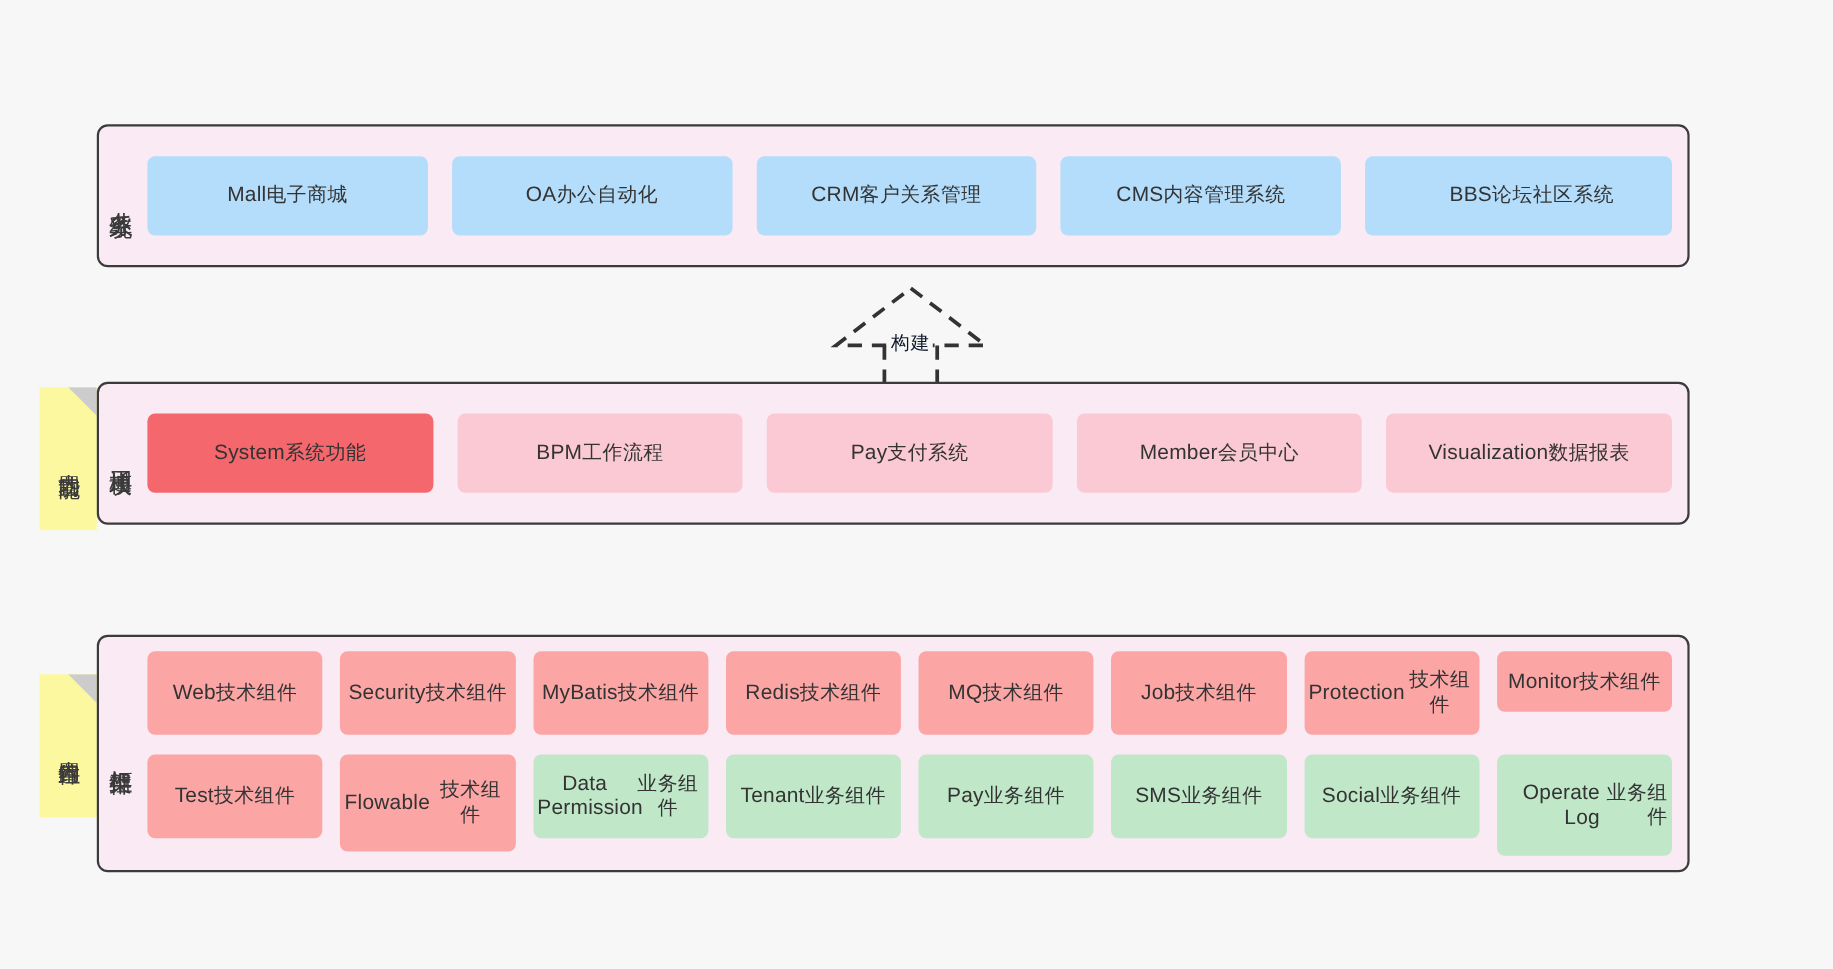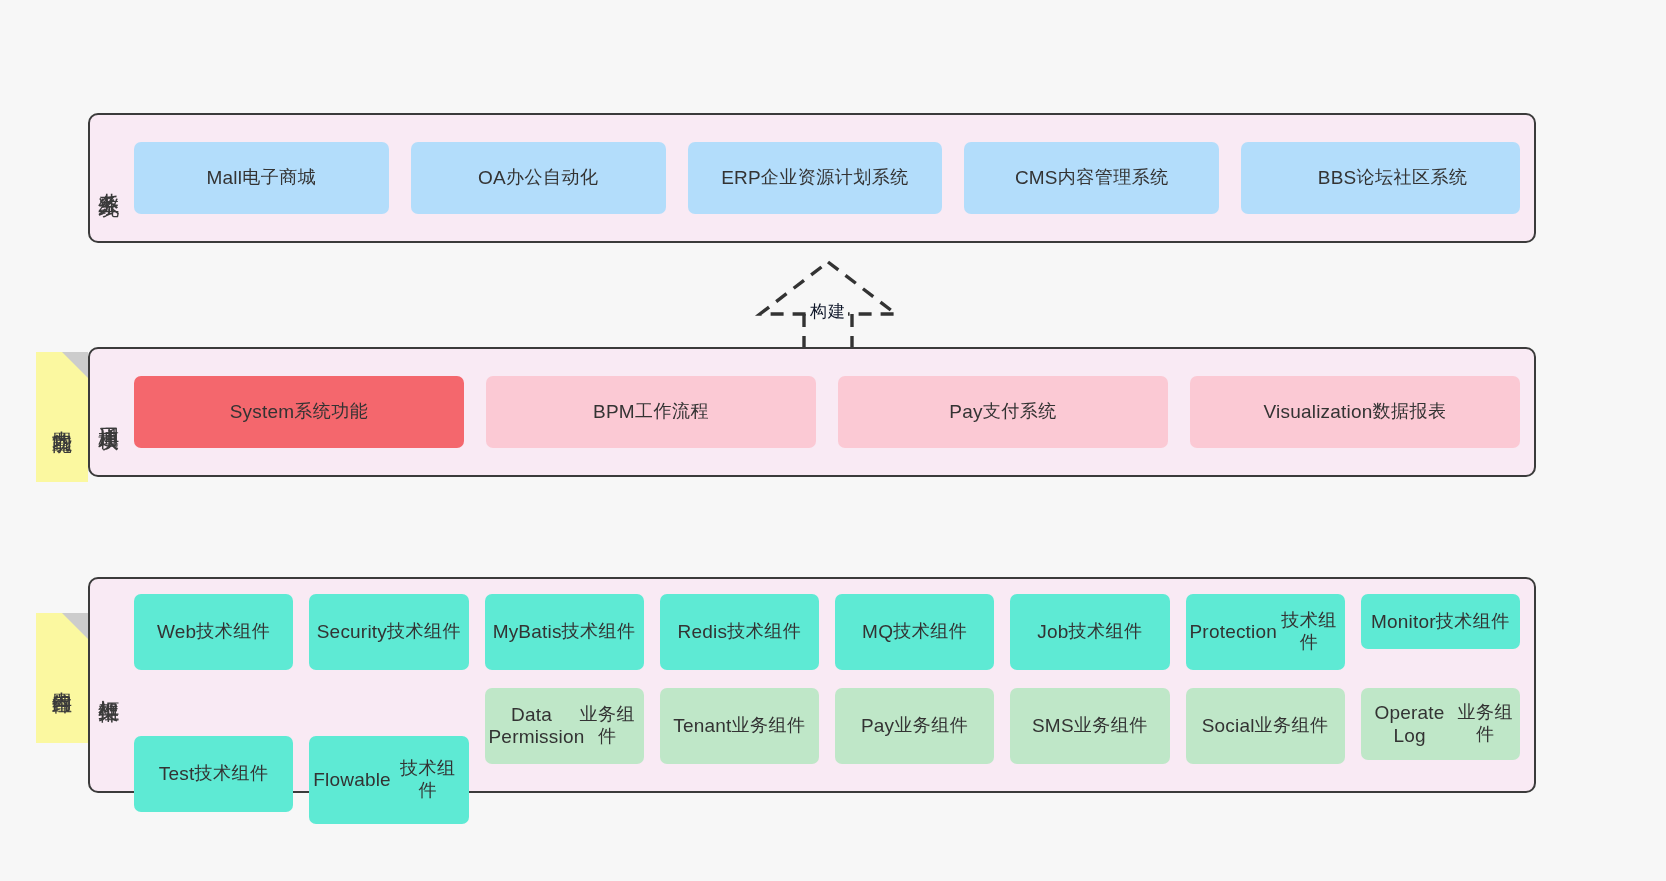--- a/index.html
+++ b/index.html
@@ -79,21 +79,21 @@
   }
   .card .cn {
     font-size: 18px;
     letter-spacing: 0.5px;
   }
   .card.two-line-en .en { line-height: 1.16; }
 
   .c-blue       { background: #b3ddfb; }
   .c-red        { background: #f4676d; }
   .c-pink       { background: #fbc9d4; }
-  .c-green      { background: #5eead4; margin-top: 48px; }
+  .c-green      { background: #fca5a5; }
   .c-lightgreen { background: #bfe7c8; }
 
   
   .note {
     position: absolute;
     box-sizing: border-box;
     background: #fbf8a0;
     display: flex;
     align-items: center;
     justify-content: center;
@@ -147,22 +147,22 @@
       <div class="row">
         <div class="card c-blue" style="height:72px;">
           <span class="en">Mall</span>
           <span class="cn">电子商城</span>
         </div>
         <div class="card c-blue" style="height:72px;">
           <span class="en">OA</span>
           <span class="cn">办公自动化</span>
         </div>
         <div class="card c-blue" style="height:72px;">
-          <span class="en">ERP</span>
-          <span class="cn">企业资源计划系统</span>
+          <span class="en">CRM</span>
+          <span class="cn">客户关系管理</span>
         </div>
         <div class="card c-blue" style="height:72px;">
           <span class="en">CMS</span>
           <span class="cn">内容管理系统</span>
         </div>
         <div class="card c-blue" style="height:72px;padding-left:28px;">
           <span class="en">BBS</span>
           <span class="cn">论坛社区系统</span>
         </div>
       </div>
@@ -192,20 +192,24 @@
         </div>
         <div class="card c-pink" style="height:72px;">
           <span class="en">BPM</span>
           <span class="cn">工作流程</span>
         </div>
         <div class="card c-pink" style="height:72px;">
           <span class="en">Pay</span>
           <span class="cn">支付系统</span>
         </div>
         <div class="card c-pink" style="height:72px;">
+          <span class="en">Member</span>
+          <span class="cn">会员中心</span>
+        </div>
+        <div class="card c-pink" style="height:72px;">
           <span class="en">Visualization</span>
           <span class="cn">数据报表</span>
         </div>
       </div>
     </div>
   </div>
 
 
   <div class="note" style="left:36px; top:613px; width:52px; height:130px;">
     <span class="fold"></span>
@@ -273,21 +277,21 @@
           <span class="cn">业务组件</span>
         </div>
         <div class="card c-lightgreen" style="height:76px;">
           <span class="en">SMS</span>
           <span class="cn">业务组件</span>
         </div>
         <div class="card c-lightgreen" style="height:76px;">
           <span class="en">Social</span>
           <span class="cn">业务组件</span>
         </div>
-        <div class="card c-lightgreen" style="height:72px;">
+        <div class="card c-lightgreen" style="height:92px;text-align:right;">
           <span class="en">Operate Log</span>
           <span class="cn">业务组件</span>
         </div>
       </div>
 
     </div>
   </div>
 
 </div>
 

